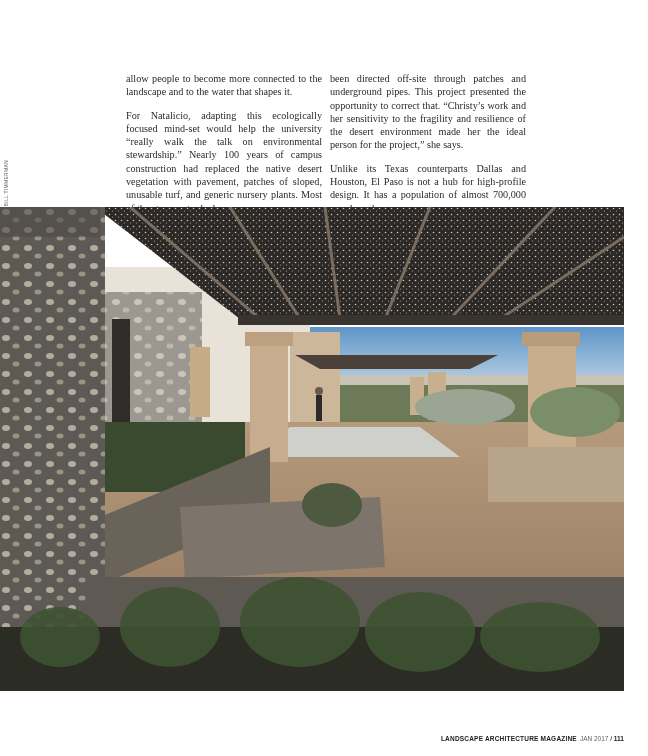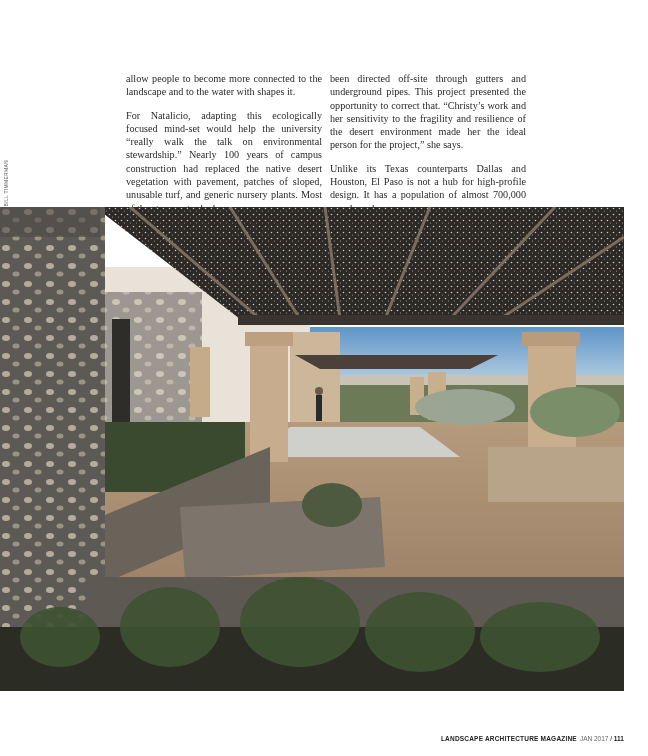--- a/index.html
+++ b/index.html
@@ -14,25 +14,25 @@
   .photo { position: absolute; left: 0; top: 207px; width: 624px; height: 484px; overflow: hidden; background: #b9a690; }
   .footer { position: absolute; right: 24px; top: 735px; font-family: "Liberation Sans", sans-serif; font-size: 6.5px; color: #222; }
   .footer .mag { font-weight: bold; letter-spacing: 0.2px; }
   .footer .date { color: #666; margin-left: 3px; }
   .footer .pg { font-weight: bold; }
 </style>
 </head>
 <body>
 
 <div id="col1" class="col">
-  <p>allow people to become more connected to the landscape and to the water with shapes it.</p>
+  <p>allow people to become more connected to the landscape and to the water that shapes it.</p>
   <p>For Natalicio, adapting this ecologically focused mind-set would help the university “really walk the talk on environmental stewardship.” Nearly 100 years of campus construction had replaced the native desert vegetation with pavement, patches of sloped, unusable turf, and generic nursery plants. Most of the stormwater had</p>
 </div>
 <div id="col2" class="col">
-  <p>been directed off-site through gutters and underground pipes. This project presented the opportunity to correct that. “Christy’s work and her sensitivity to the fragility and resilience of the desert environment made her the ideal person for the project,” she says.</p>
+  <p>been directed off-site through patches and underground pipes. This project presented the opportunity to correct that. “Christy’s work and her sensitivity to the fragility and resilience of the desert environment made her the ideal person for the project,” she says.</p>
   <p>Unlike its Texas counterparts Dallas and Houston, El Paso is not a hub for high-profile design. It has a population of almost 700,000 people and</p>
 </div>
 
 <div class="credit">BILL TIMMERMAN</div>
 
 <div class="photo">
   <svg width="624" height="484" viewBox="0 0 624 484" xmlns="http://www.w3.org/2000/svg">
     <defs>
       <pattern id="perf" width="6" height="6" patternUnits="userSpaceOnUse">
         <rect width="6" height="6" fill="#2b2826"></rect>

